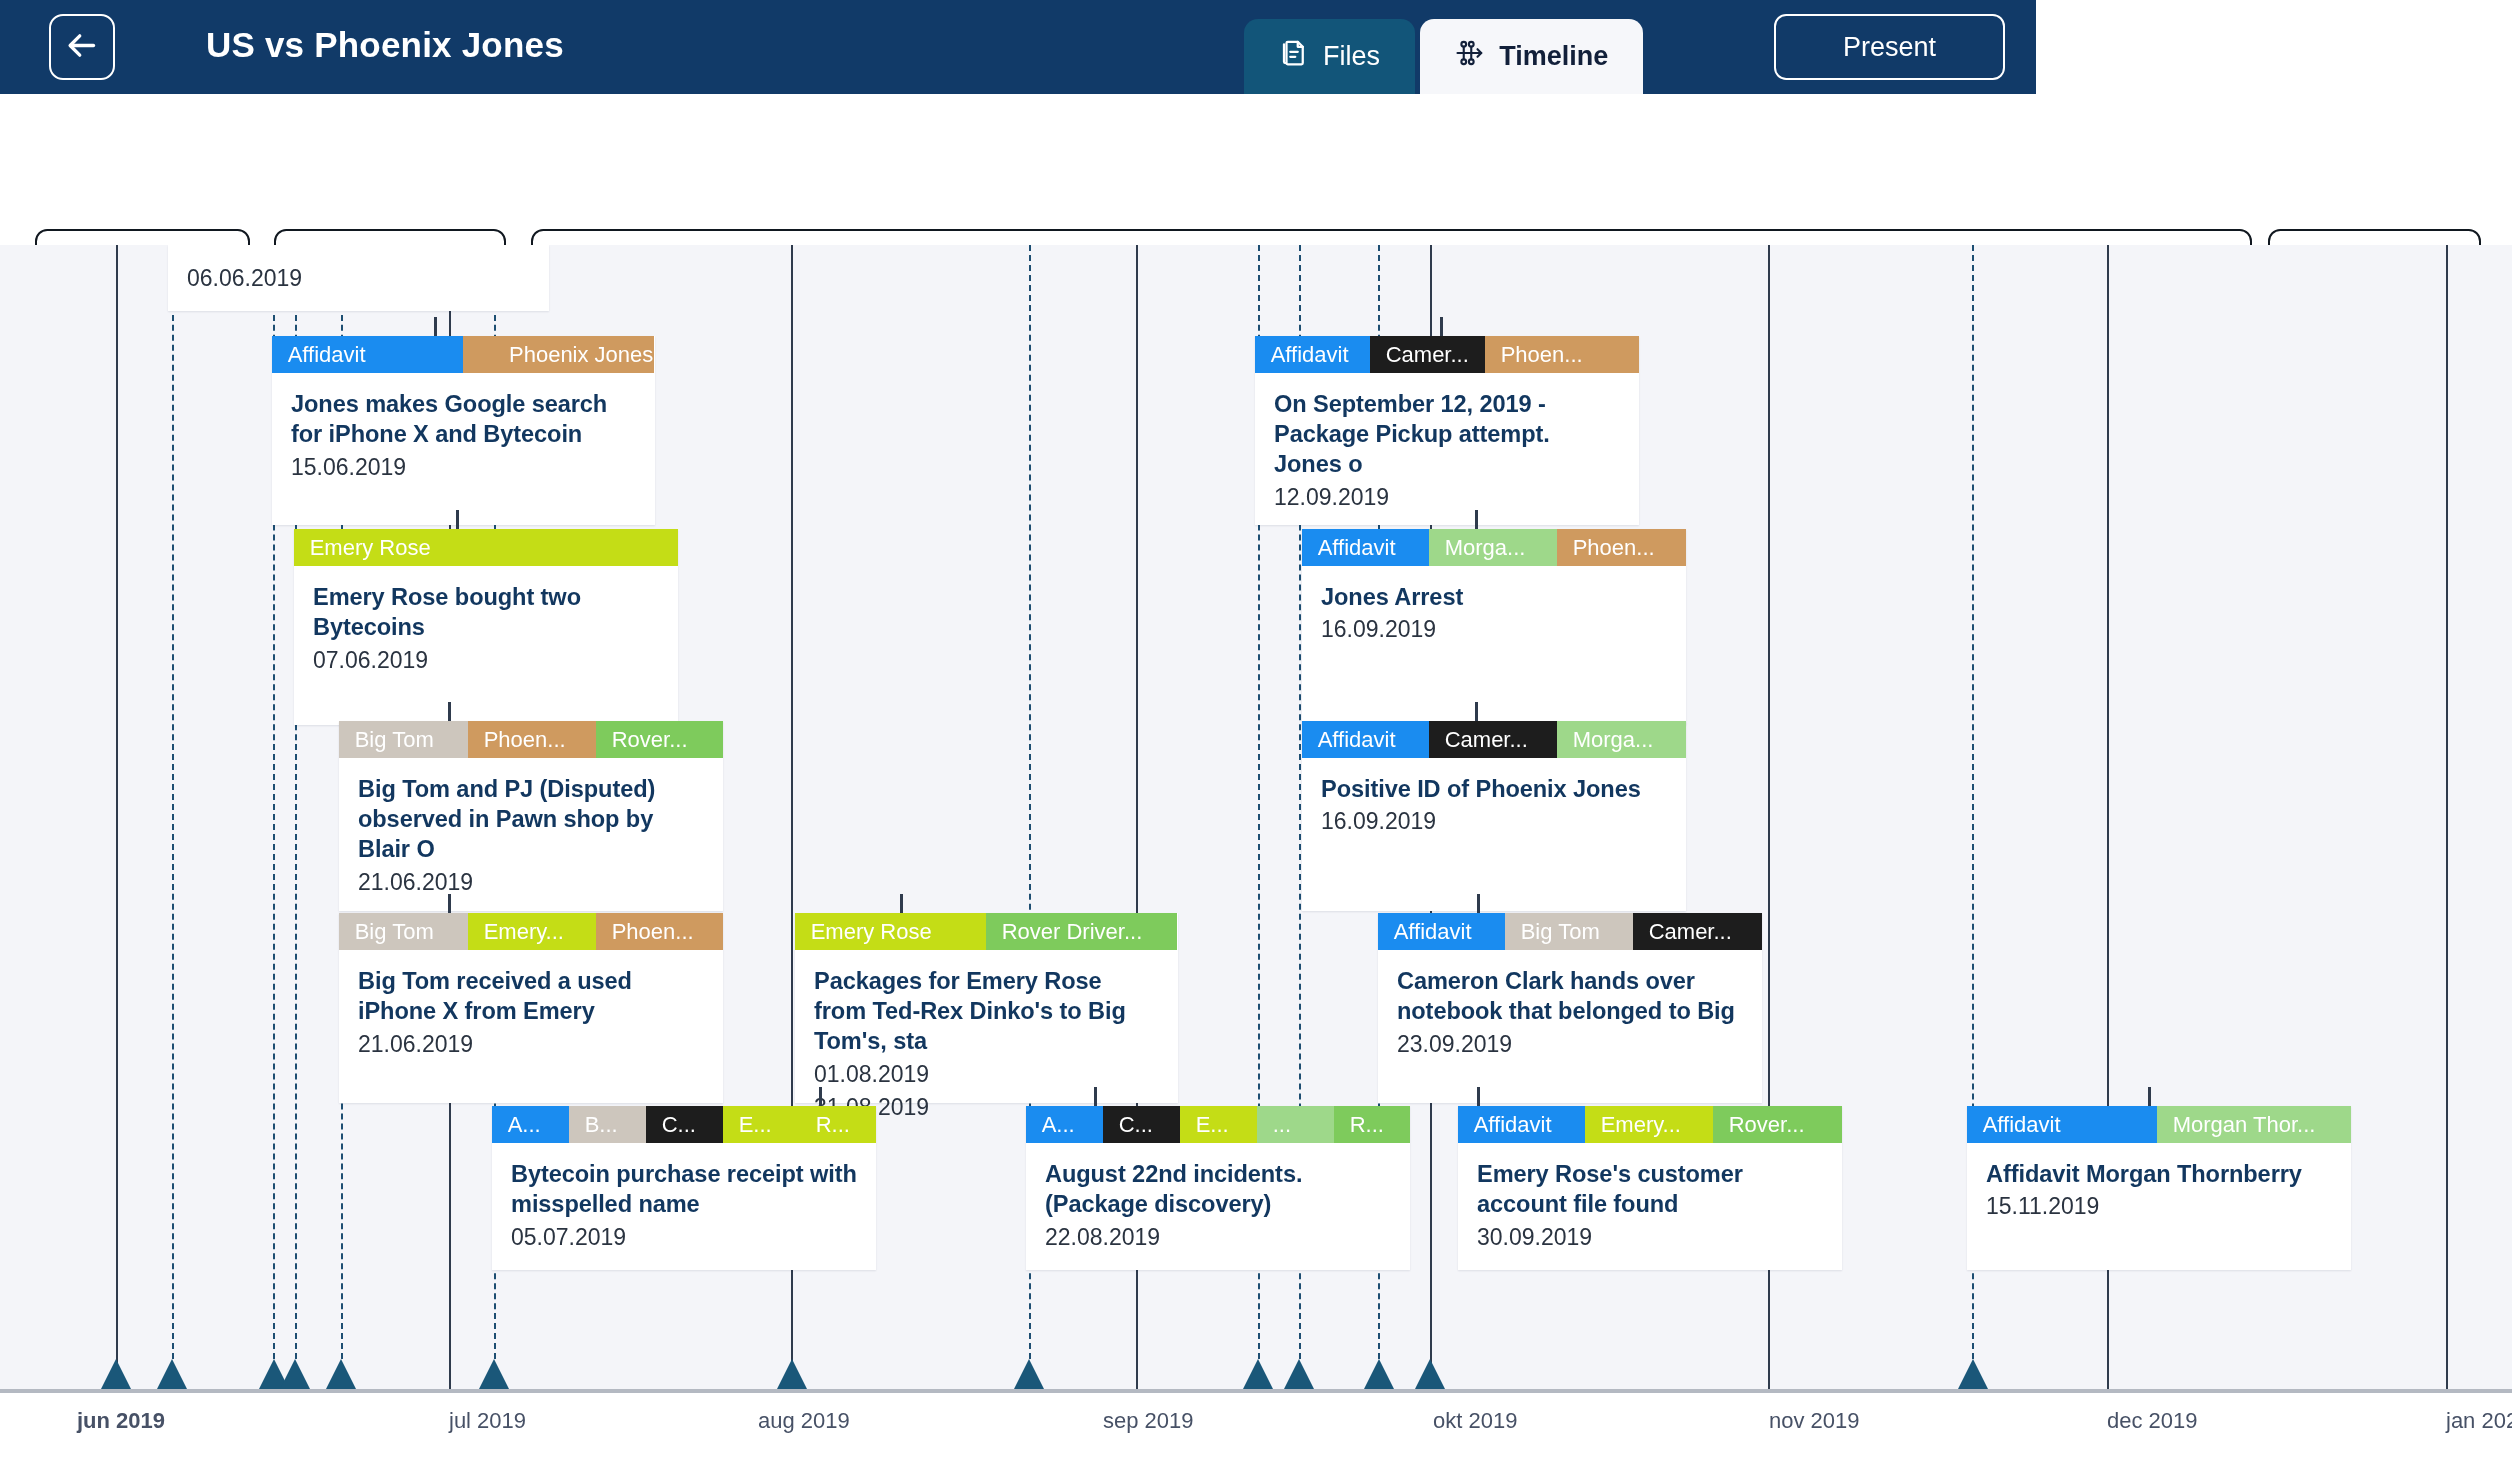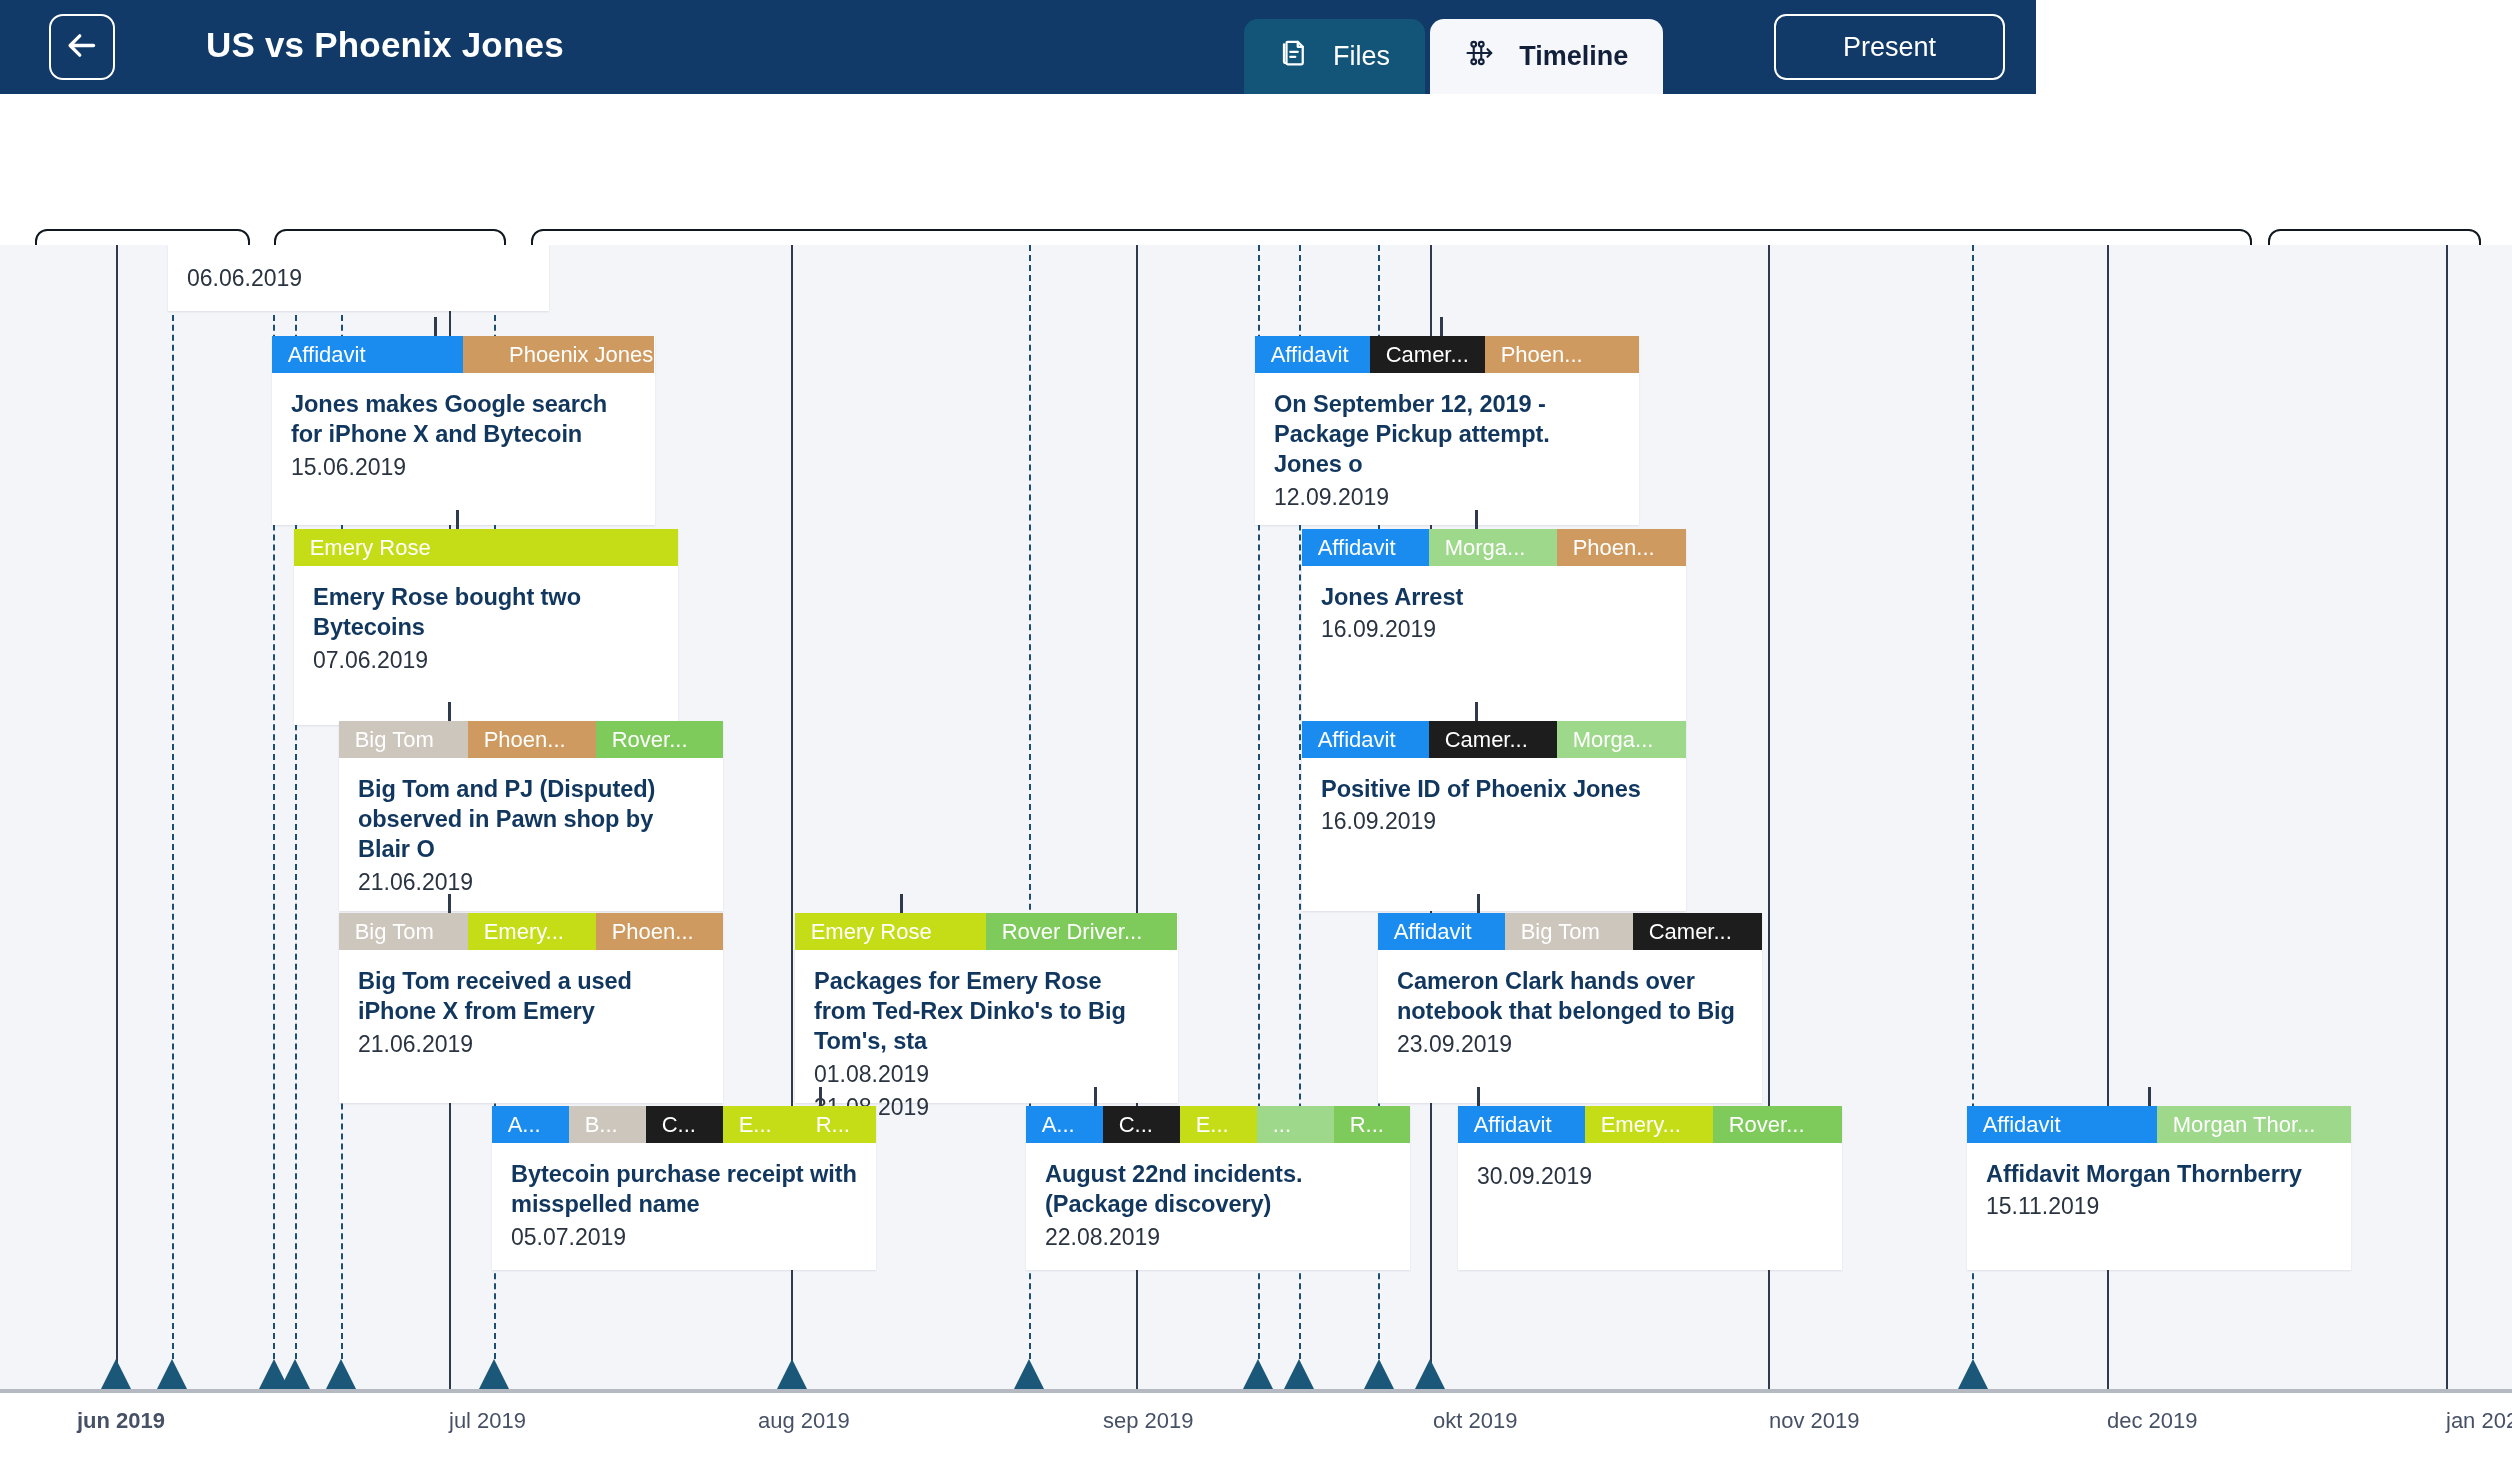--- a/index.html
+++ b/index.html
@@ -30,21 +30,21 @@
     position: absolute; left: 206px; top: 24.5px;
     color: #ffffff; font-size: 35px; font-weight: bold;
     letter-spacing: 0.2px; white-space: nowrap;
   }
   #tabs {
     position: absolute; left: 1244px; top: 19px;
     display: flex; align-items: flex-end; height: 75px;
   }
   .tab {
     height: 75px; padding: 0 35px;
-    display: flex; align-items: center; gap: 24px;
+    display: flex; align-items: center; gap: 14px;
     border-radius: 14px 14px 0 0;
     font-size: 27px; cursor: pointer;
     white-space: nowrap;
   }
   .tab.inactive { background: #125579; color: #ffffff; margin-right: 5.2px; }
   .tab.active   { background: #f6f7fa; color: #12203a; font-weight: bold; }
   .tab svg { width: 30px; height: 30px; flex: 0 0 30px; }
   #present-button {
     position: absolute; right: 31px; top: 14px;
     width: 231px; height: 66px;
@@ -394,20 +394,21 @@
       </div>
     </div>
     <div class="event-card" style="left: 1458px; top: 861px; width: 384px; height: 164px;">
       <div class="card-connector" style="left: 19px;"></div>
       <div class="tag-row">
         <div class="tag" style="background: rgb(26, 140, 240); width: 127px; flex: 0 0 127px;">Affidavit</div>
         <div class="tag" style="background: rgb(196, 221, 22); width: 128px; flex: 0 0 128px;">Emery...</div>
         <div class="tag" style="background: rgb(126, 203, 92); width: 129px; flex: 0 0 129px;">Rover...</div>
       </div>
       <div class="card-body">
+        <div class="card-title">Emery Rose's customer account file found</div>
         <div class="card-date">30.09.2019</div>
       </div>
     </div>
     <div class="event-card" style="left: 1967px; top: 861px; width: 384px; height: 164px;">
       <div class="card-connector" style="left: 181px;"></div>
       <div class="tag-row">
         <div class="tag" style="background: rgb(26, 140, 240); width: 190px; flex: 0 0 190px;">Affidavit</div>
         <div class="tag" style="background: rgb(158, 216, 138); width: 194px; flex: 0 0 194px;">Morgan Thor...</div>
       </div>
       <div class="card-body">

